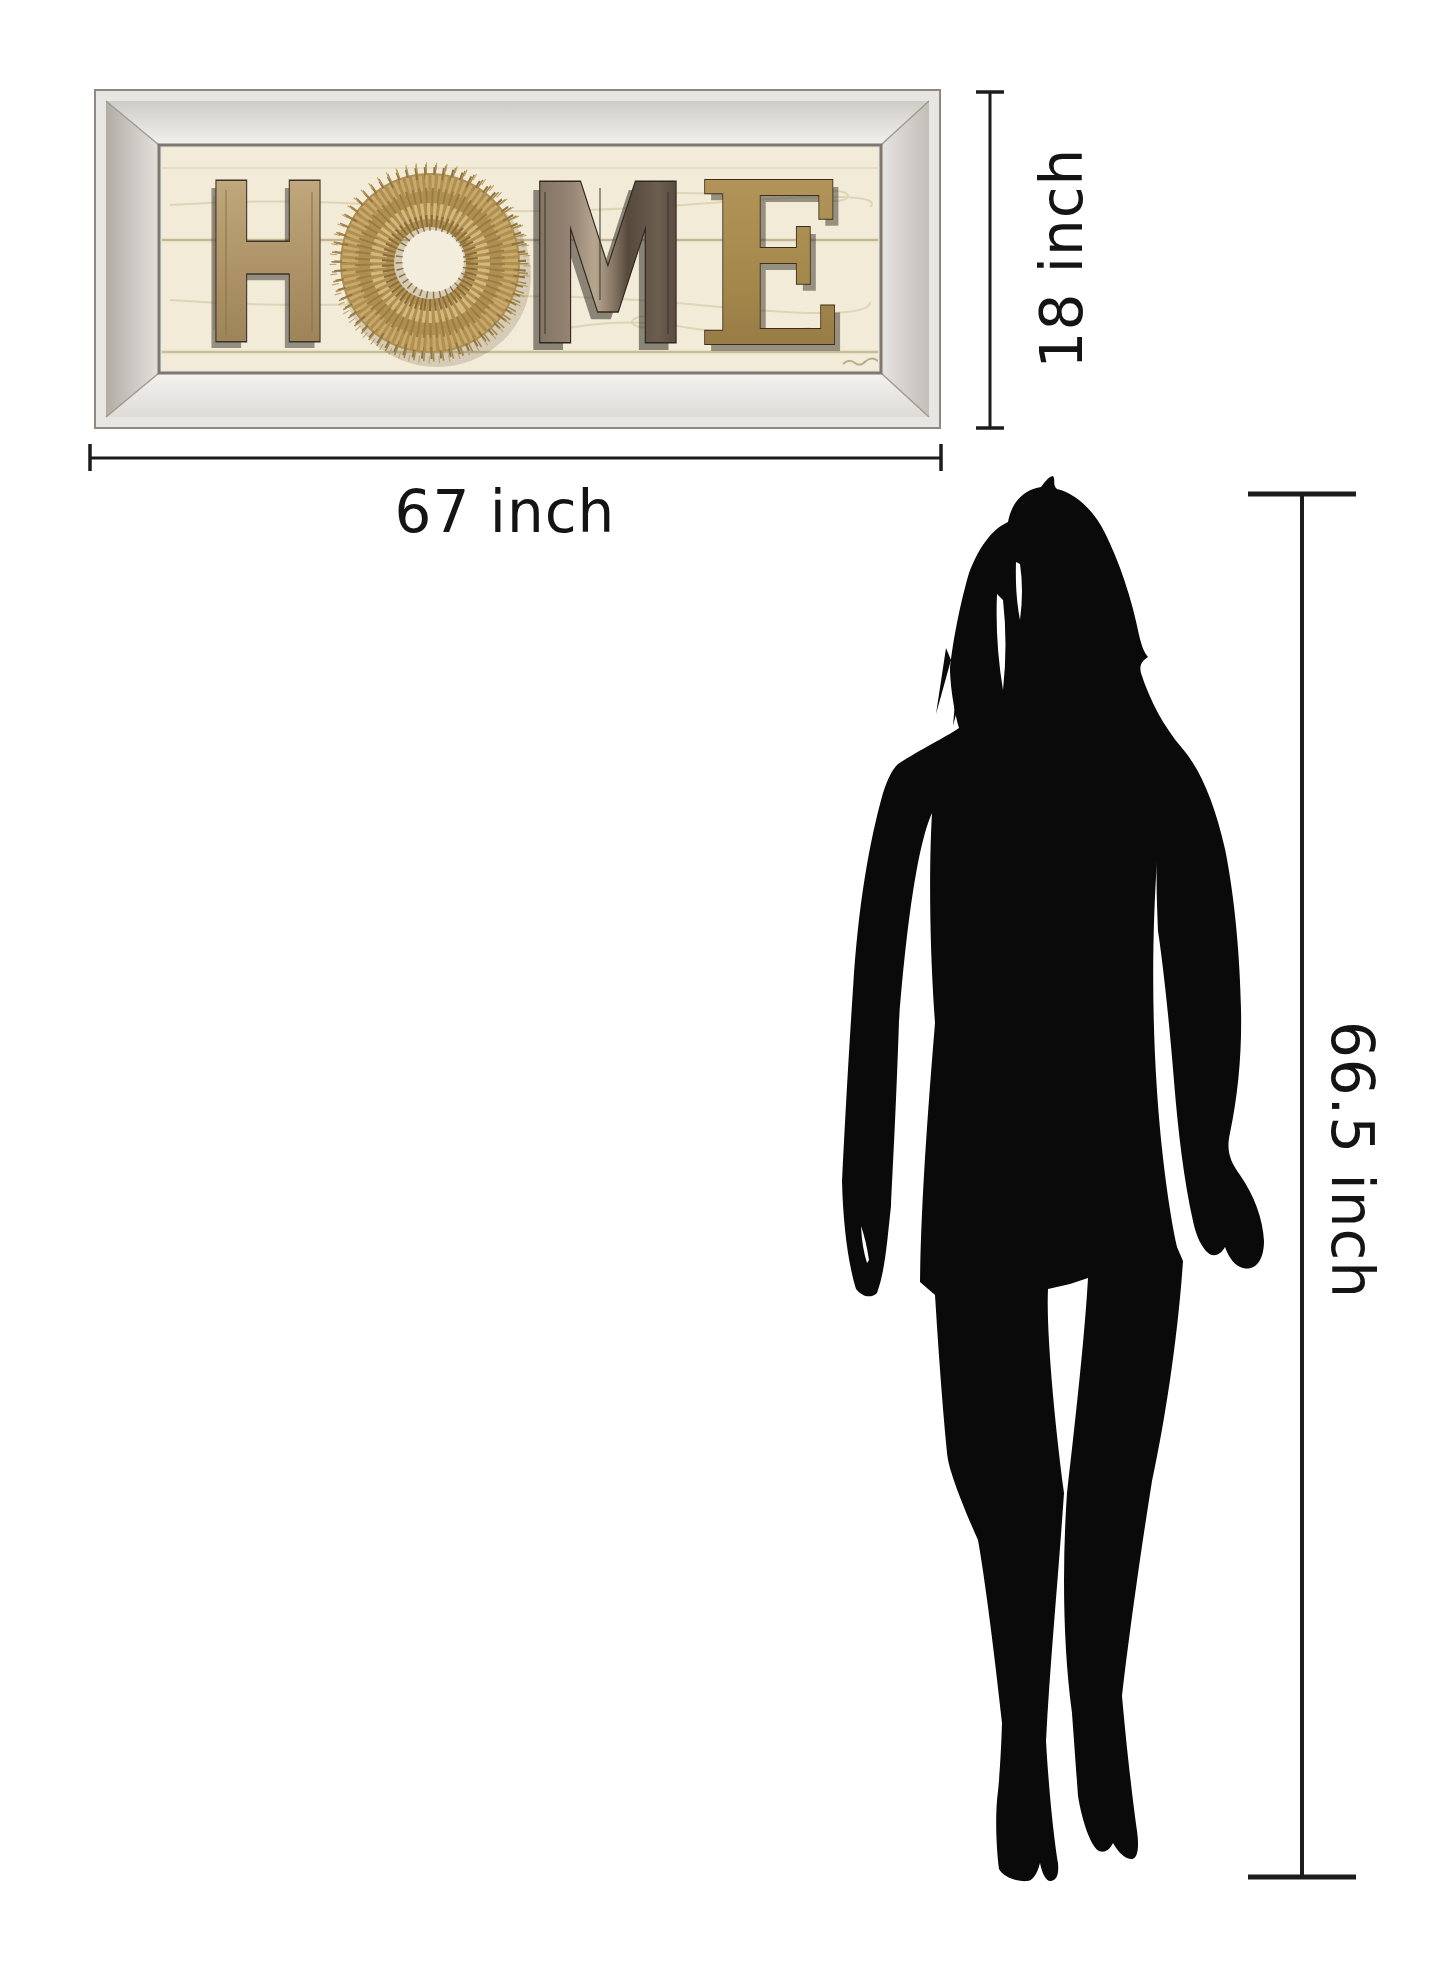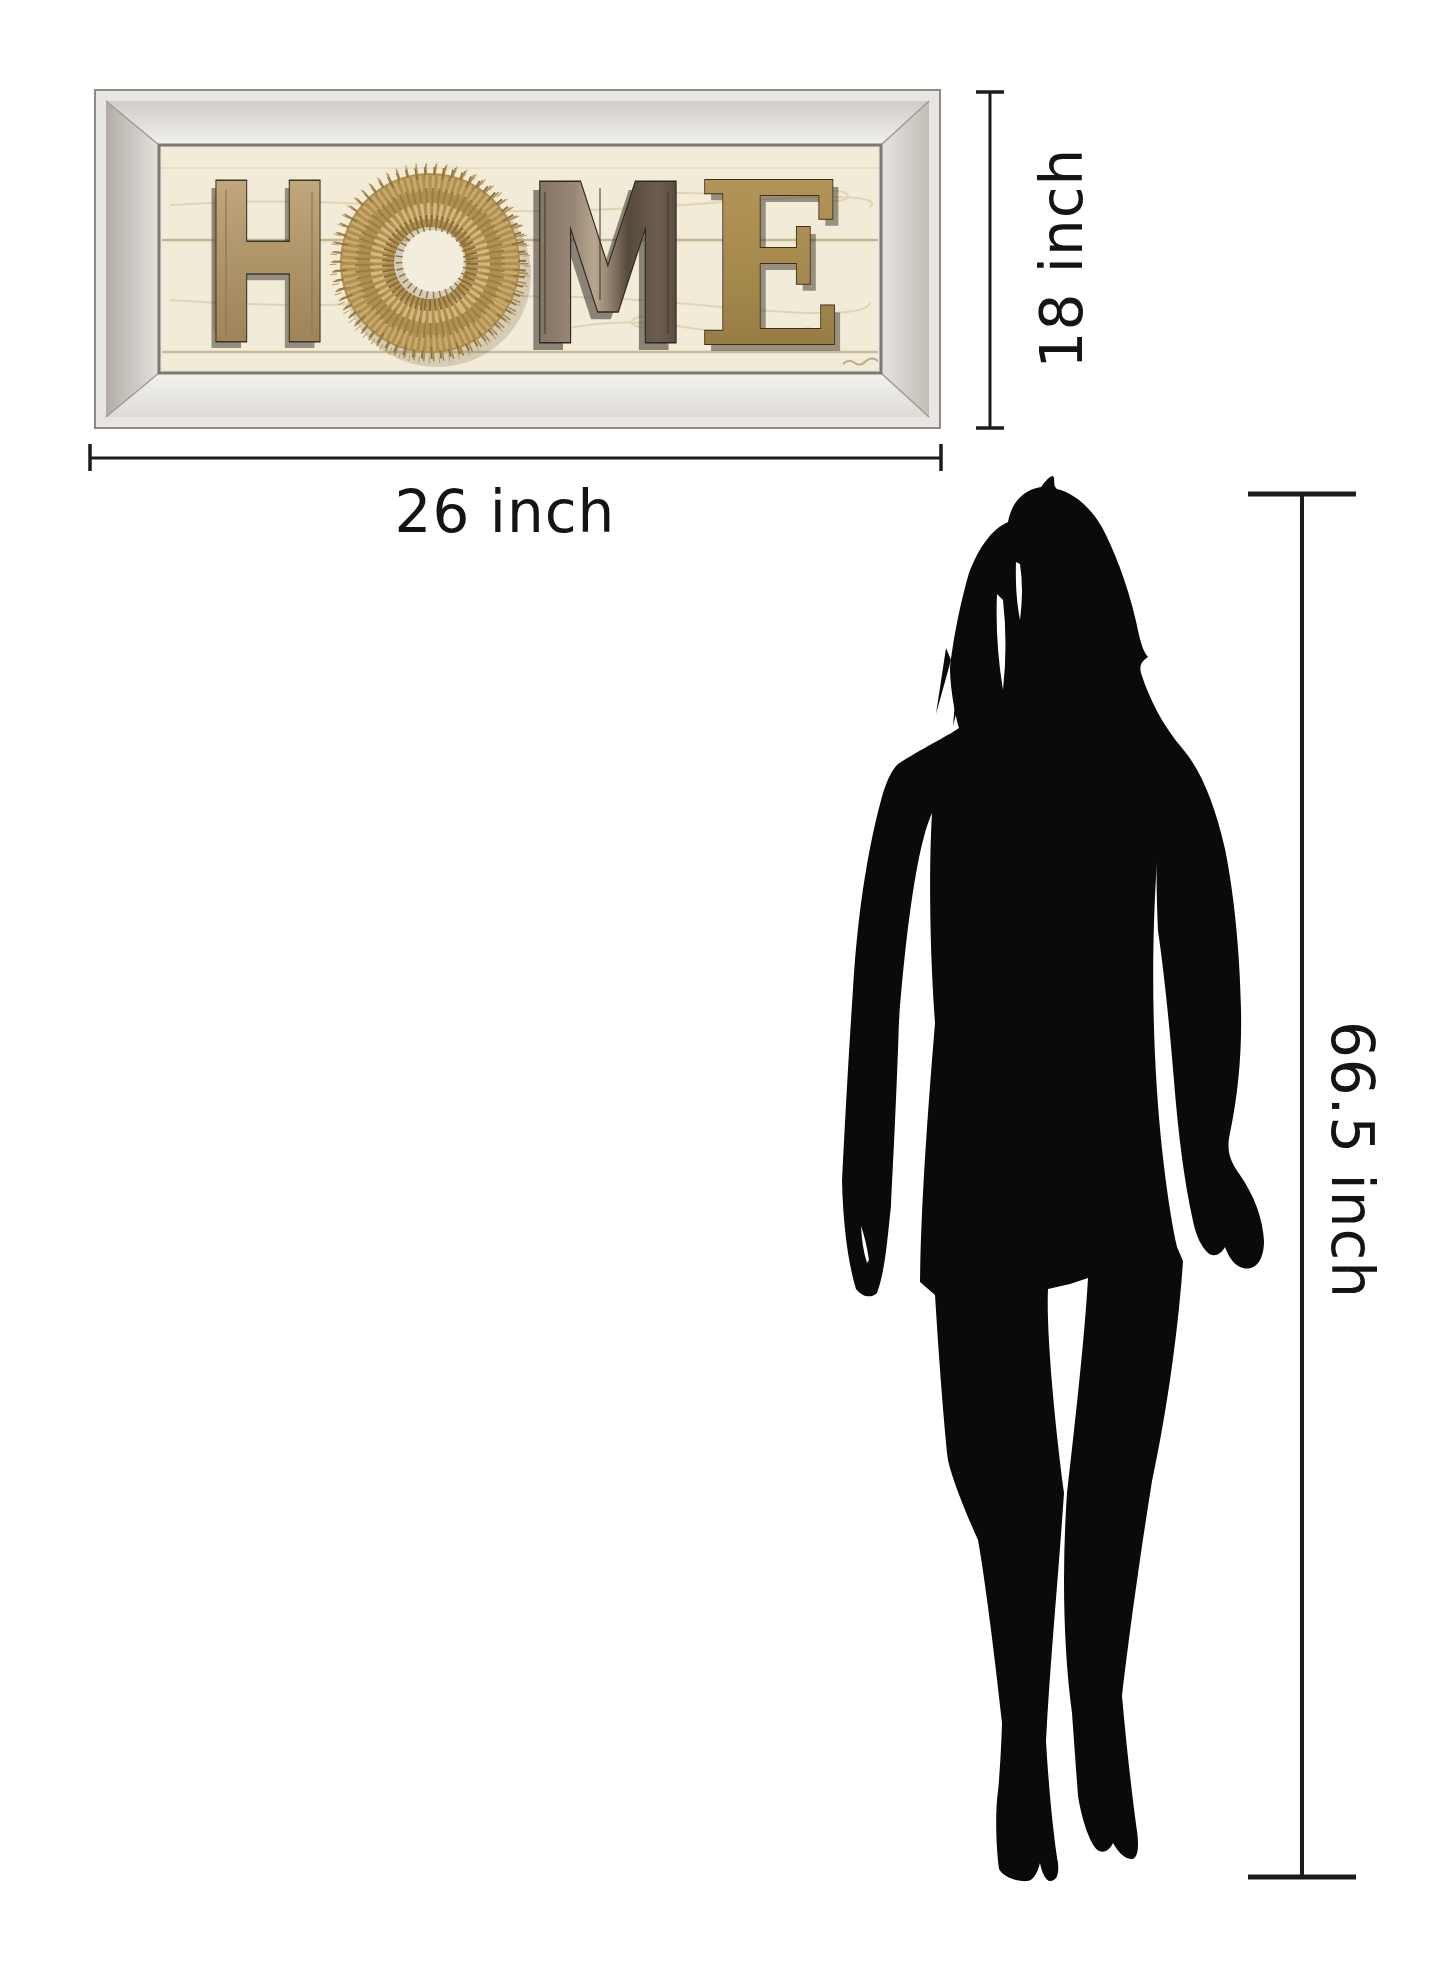--- a/index.html
+++ b/index.html
@@ -236,17 +236,17 @@
       Z
       M 997,594 Q 995,642 1003,690 Q 1008,644 1003,600 Z
       M 1016,562 Q 1015,595 1020,620 Q 1024,590 1020,564 Z
       M 869,1260 Q 866,1240 861,1226 Q 862,1248 867,1263 Z"></path>
     <path fill="#0a0a0a" d="
       M 946,648 L 936,714 L 951,660 Z
       M 958,666 L 953,726 L 966,676 Z"></path>
   </g>
 </svg>
 
-  <div class="dim-label w">26 inch</div>
+  <div class="dim-label w">67 inch</div>
   <div class="dim-label h">18 inch</div>
   <div class="dim-label p">66.5 inch</div>
 
 </div>
 
 </body></html>

